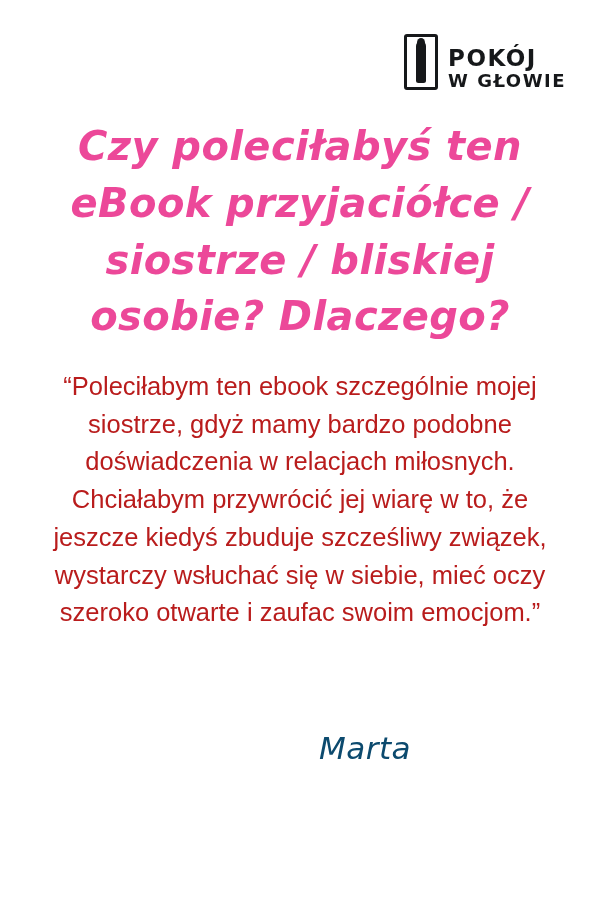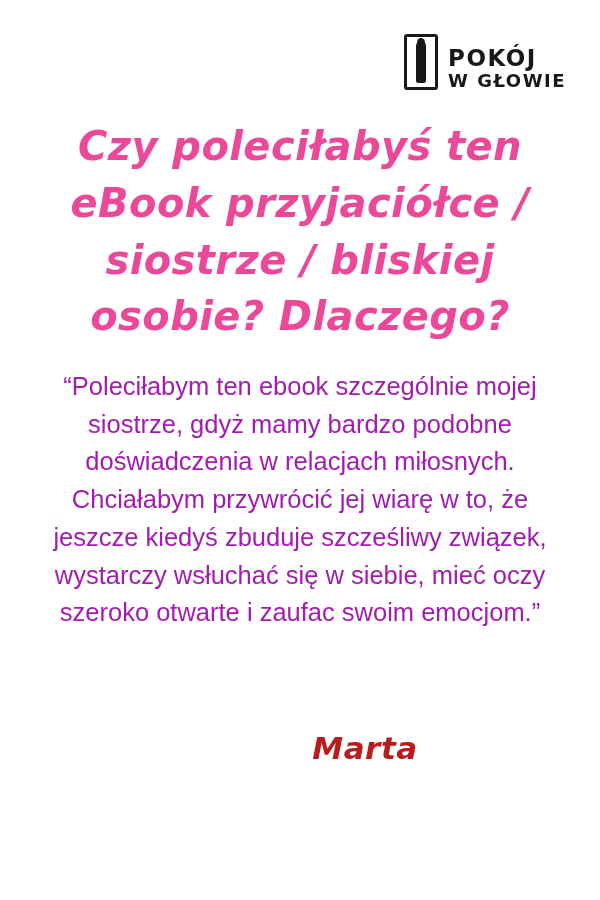--- a/index.html
+++ b/index.html
@@ -97,37 +97,37 @@
     letter-spacing: 0.4px;
   }
 
   
   .quote {
     position: absolute;
     top: 368px;
     left: 48px;
     width: 504px;
     text-align: center;
-    color: #a21caf;
+    color: #b91c1c;
     font-family: "Liberation Sans", sans-serif;
     font-size: 25.5px;
     line-height: 1.48;
   }
 
   
   .signature {
     position: absolute;
     top: 730px;
     left: 30px;
     width: 540px;
     text-align: center;
-    color: #b91c1c;
+    color: #0c4a6e;
     font-family: "DejaVu Sans", sans-serif;
     font-style: italic;
-    font-weight: bold;
+    font-weight: normal;
     font-size: 31px;
     letter-spacing: 0.5px;
     padding-left: 130px;
     box-sizing: border-box;
   }
 </style>
 </head>
 <body>
 
 <div class="page">

